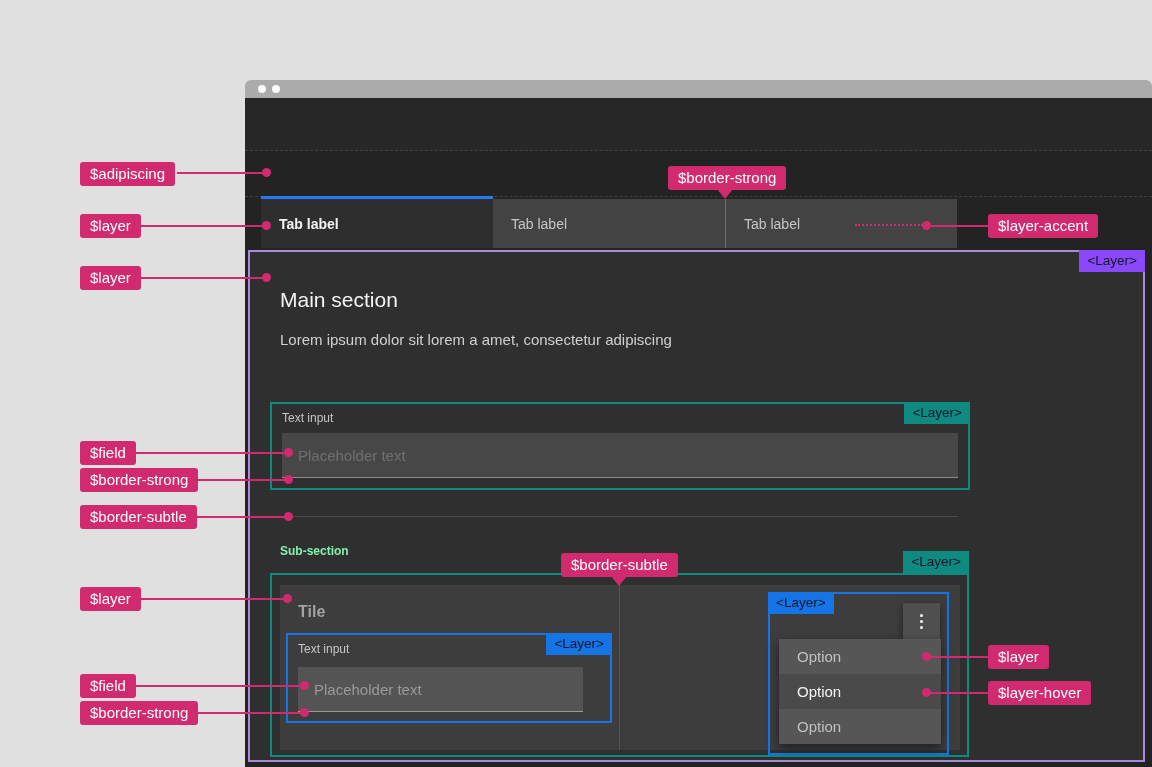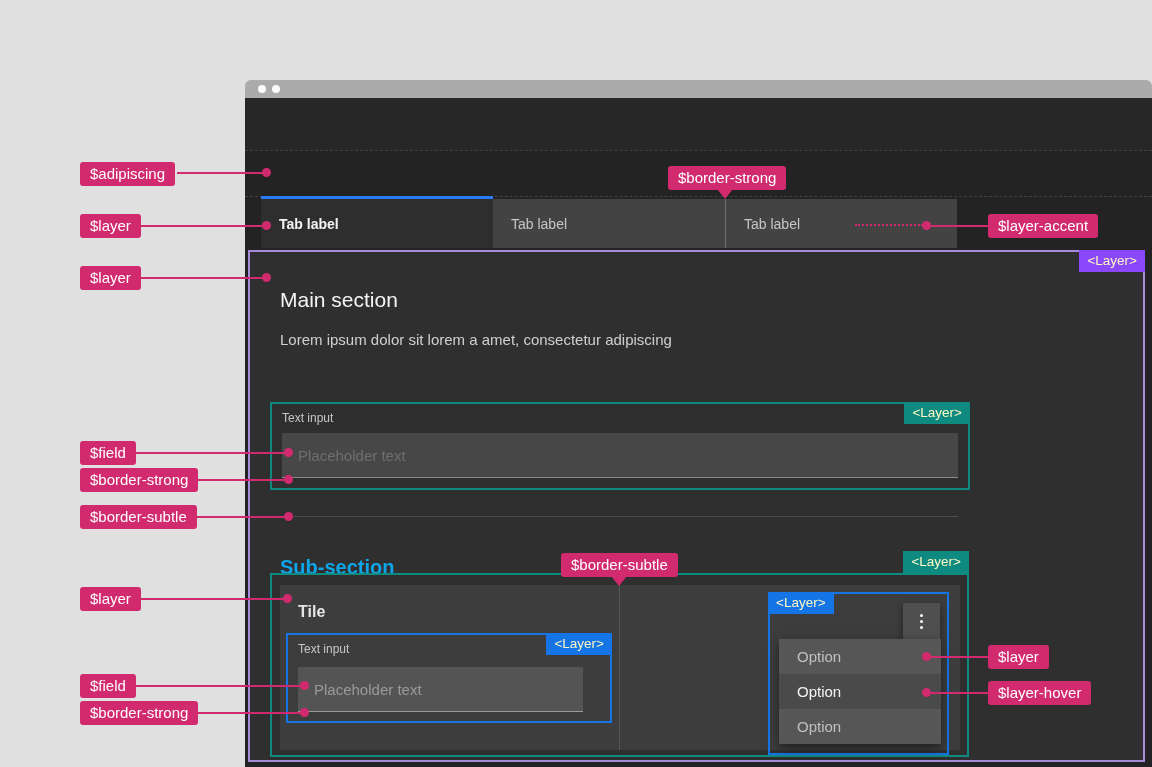--- a/index.html
+++ b/index.html
@@ -23,46 +23,46 @@
          display:flex; align-items:center; padding-left:18px; cursor:pointer; }
   .tab-1 { left:16px;  top:116px; height:52px; background:#2e2e2e; border-top:3px solid #2779f6;
            color:#f4f4f4; font-weight:bold; }
   .tab-2 { left:248px; background:#434343; color:#c6c6c6; }
   .tab-3 { left:480px; background:#434343; color:#c6c6c6; border-left:1px solid #6f6f6f; }
 
   
   .main-layer { position:absolute; left:3px; top:170px; width:897px; height:512px;
                 background:#2f2f2f; border:2px solid #a78bdb; }
   .badge { position:absolute; height:22px; line-height:22px; padding:0 8px;
-           font-size:13.5px; color:#fef9c3; white-space:nowrap; z-index:5; }
+           font-size:13.5px; color:#0f172a; white-space:nowrap; z-index:5; }
   .badge-purple { background:#8b48fa; }
   .badge-teal   { background:#0e8a80; }
   .badge-blue   { background:#1574e6; }
 
   .main-heading { position:absolute; left:30px; top:36px; font-size:21px; color:#f4f4f4; }
   .main-body { position:absolute; left:30px; top:76px; font-size:15px; line-height:23px; color:#d0d0d0; }
 
   .teal-box { position:absolute; border:2px solid #0e8a80; }
   .teal-1 { left:20px; top:150px; width:700px; height:88px; }
   .teal-2 { left:20px; top:321px; width:699px; height:184px; }
 
   .input-label { position:absolute; font-size:12px; color:#c6c6c6; }
   .text-field { position:absolute; border:none; outline:none; font-size:15px;
                 font-family:"Liberation Sans","DejaVu Sans",sans-serif; padding:0 16px; color:#ffffff; }
   .field-1 { left:10px; top:29px; width:676px; height:45px; background:#474747; border-bottom:1px solid #8a8a8a; }
   .field-1::placeholder { color:#6f6f6f; }
   .field-2 { left:10px; top:32px; width:285px; height:45px; background:#545454; border-bottom:1px solid #9a9a9a; }
   .field-2::placeholder { color:#9a9a9a; }
 
   .divider-subtle { position:absolute; left:30px; top:264px; width:678px; height:1px; background:#4c4c4c; }
-  .sub-heading { position:absolute; left:30px; top:304px; font-size:20px; font-weight:bold; color:#0ea5e9; }
+  .sub-heading { position:absolute; left:30px; top:292px; font-size:12px; font-weight:bold; color:#86efac; }
 
   .tile { position:absolute; left:8px; top:10px; width:680px; height:165px; background:#3d3d3d; }
   .tile-divider { position:absolute; left:339px; top:0; width:1px; height:165px; background:#555555; }
-  .tile-heading { position:absolute; left:18px; top:18px; font-size:16px; font-weight:bold; color:#e5e5e5; }
+  .tile-heading { position:absolute; left:18px; top:18px; font-size:16px; font-weight:bold; color:#a3a3a3; }
 
   .blue-box { position:absolute; border:2px solid #1574e6; }
   .blue-1 { left:6px; top:48px; width:326px; height:90px; }
   .blue-2 { left:488px; top:7px; width:181px; height:163px; }
 
   .overflow-btn { position:absolute; left:133px; top:9px; width:37px; height:36px; background:#4f4f4f;
                   box-shadow:0 3px 8px rgba(0,0,0,0.45); display:flex; align-items:center;
                   justify-content:center; cursor:pointer; }
   .ellipsis { display:flex; flex-direction:column; gap:3px; }
   .ellipsis span { width:3px; height:3px; border-radius:50%; background:#ffffff; }

